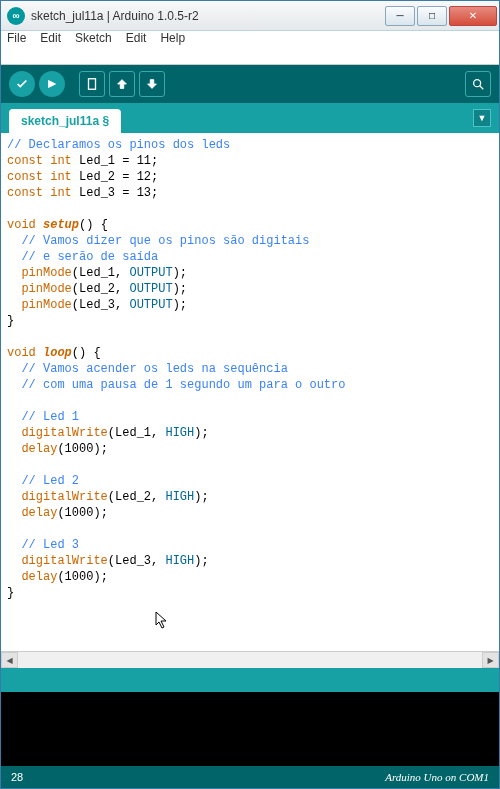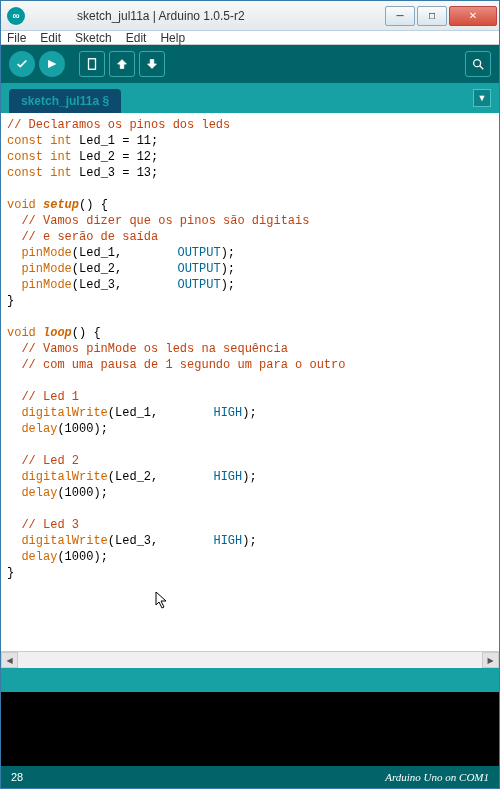--- a/index.html
+++ b/index.html
@@ -1,46 +1,46 @@
 <!DOCTYPE html>
 <html><head>
 <meta charset="utf-8">
 <style>
 * { margin: 0; padding: 0; box-sizing: border-box; }
 body { font-family: "Segoe UI", Tahoma, sans-serif; font-size: 12px; background: #fff; }
 .window { width: 500px; height: 789px; border: 1px solid #3a7aa8; background: #fff; display: flex; flex-direction: column; }
 .titlebar { height: 30px; background: linear-gradient(#f8f8f8, #e4e9ec); border-bottom: 1px solid #b9d1e0; display: flex; align-items: center; padding: 0 2px 0 6px; }
 .arduino-logo { width: 18px; height: 18px; background: #00979d; border-radius: 50%; display: flex; align-items: center; justify-content: center; color: #fff; font-size: 10px; font-weight: bold; margin-right: 6px; }
-.title-text { flex: 1; color: #333; font-size: 12px; margin-left: 46px; }
+.title-text { flex: 1; color: #333; font-size: 12px; }
 .winbtns { display: flex; gap: 0; }
 .winbtn { width: 30px; height: 20px; display: flex; align-items: center; justify-content: center; border: 1px solid #8da7ba; background: linear-gradient(#fafcfd,#d9e5ee); border-radius: 2px; margin-left: 2px; font-size: 10px; }
 .winbtn.close { width: 48px; background: linear-gradient(#e68c80,#d64d3a); border-color: #b44; color: #fff; }
-.menubar { height: 14px; background: #fff; border-bottom: 1px solid #ccc; display: flex; align-items: center; padding: 0 6px; gap: 14px; }
+.menubar { height: 34px; background: #fff; border-bottom: 1px solid #ccc; display: flex; align-items: flex-start; padding: 0 6px; gap: 14px; }
 .menuitem { color: #333; cursor: default; }
 .toolbar { height: 38px; background: #006468; display: flex; align-items: center; padding: 0 8px; gap: 4px; }
 .tbtn { width: 26px; height: 26px; border-radius: 50%; background: #17a1a5; display: flex; align-items: center; justify-content: center; color: #fff; }
 .tbtn svg { width: 14px; height: 14px; stroke: #fff; }
 .tbtn.sq { border-radius: 3px; background: transparent; border: 1px solid #3aa9ad; }
 .spacer { flex: 1; }
 .tabbar { height: 30px; background: #17a1a5; display: flex; align-items: flex-end; padding: 0 8px; }
-.tab { background: #0c4a6e; border-radius: 4px 4px 0 0; padding: 5px 12px; font-size: 12px; font-weight: bold; color: #17a1a5; font-family: "Trebuchet MS", sans-serif; }
+.tab { background: #ffffff; border-radius: 4px 4px 0 0; padding: 5px 12px; font-size: 12px; font-weight: bold; color: #17a1a5; font-family: "Trebuchet MS", sans-serif; }
 .tab-dd { margin-left: auto; align-self: center; width: 18px; height: 18px; background: #0e8488; border: 1px solid #4dc3c7; display: flex; align-items: center; justify-content: center; color: #fff; font-size: 9px; }
 .codewrap { flex: 1; display: flex; flex-direction: column; background: #fff; overflow: hidden; }
 .code { flex: 1; padding: 4px 6px; font-family: "Courier New", monospace; font-size: 12px; line-height: 16px; white-space: pre; color: #000; overflow: auto; position: relative; }
 .scroll-h { height: 17px; background: #f0f0f0; border-top: 1px solid #ccc; display: flex; }
 .sc-arrow { width: 17px; height: 100%; background: #e3e3e3; border: 1px solid #ccc; display: flex; align-items: center; justify-content: center; font-size: 8px; color: #555; }
 .sc-track { flex: 1; }
 .statusbar1 { height: 24px; background: #17a1a5; }
 .console { height: 74px; background: #000; }
 .statusbar2 { height: 22px; background: #006468; color: #fff; display: flex; align-items: center; padding: 0 10px; font-size: 11px; }
 .statusbar2 .right { margin-left: auto; font-style: italic; font-family: Georgia, serif; }
 .kw { color: #cc6600; }
 .kwb { color: #cc6600; font-weight: bold; font-style: italic; }
-.const { color: #006699; margin-left: 48px; }
-.com { color: #c2410c; }
+.const { color: #006699; }
+.com { color: #3b82f6; }
 .cursor-ptr { position: absolute; left: 154px; top: 478px; pointer-events: none; }
 </style>
 </head>
 <body>
 
 <div class="window">
   <div class="titlebar">
     <div class="arduino-logo">∞</div>
     <div class="title-text">sketch_jul11a | Arduino 1.0.5-r2</div>
     <div class="winbtns">
@@ -107,21 +107,21 @@
 
 <span class="kw">void</span><span> </span><span class="kwb">setup</span><span>() {</span>
 <span class="com">  // Vamos dizer que os pinos são digitais</span>
 <span class="com">  // e serão de saída</span>
 <span>  </span><span class="kw">pinMode</span><span>(Led_1, </span><span class="const">OUTPUT</span><span>);</span>
 <span>  </span><span class="kw">pinMode</span><span>(Led_2, </span><span class="const">OUTPUT</span><span>);</span>
 <span>  </span><span class="kw">pinMode</span><span>(Led_3, </span><span class="const">OUTPUT</span><span>);</span>
 <span>}</span>
 
 <span class="kw">void</span><span> </span><span class="kwb">loop</span><span>() {</span>
-<span class="com">  // Vamos pinMode os leds na sequência</span>
+<span class="com">  // Vamos acender os leds na sequência</span>
 <span class="com">  // com uma pausa de 1 segundo um para o outro</span>
 
 <span class="com">  // Led 1</span>
 <span>  </span><span class="kw">digitalWrite</span><span>(Led_1, </span><span class="const">HIGH</span><span>);</span>
 <span>  </span><span class="kw">delay</span><span>(1000);</span>
 
 <span class="com">  // Led 2</span>
 <span>  </span><span class="kw">digitalWrite</span><span>(Led_2, </span><span class="const">HIGH</span><span>);</span>
 <span>  </span><span class="kw">delay</span><span>(1000);</span>
 

